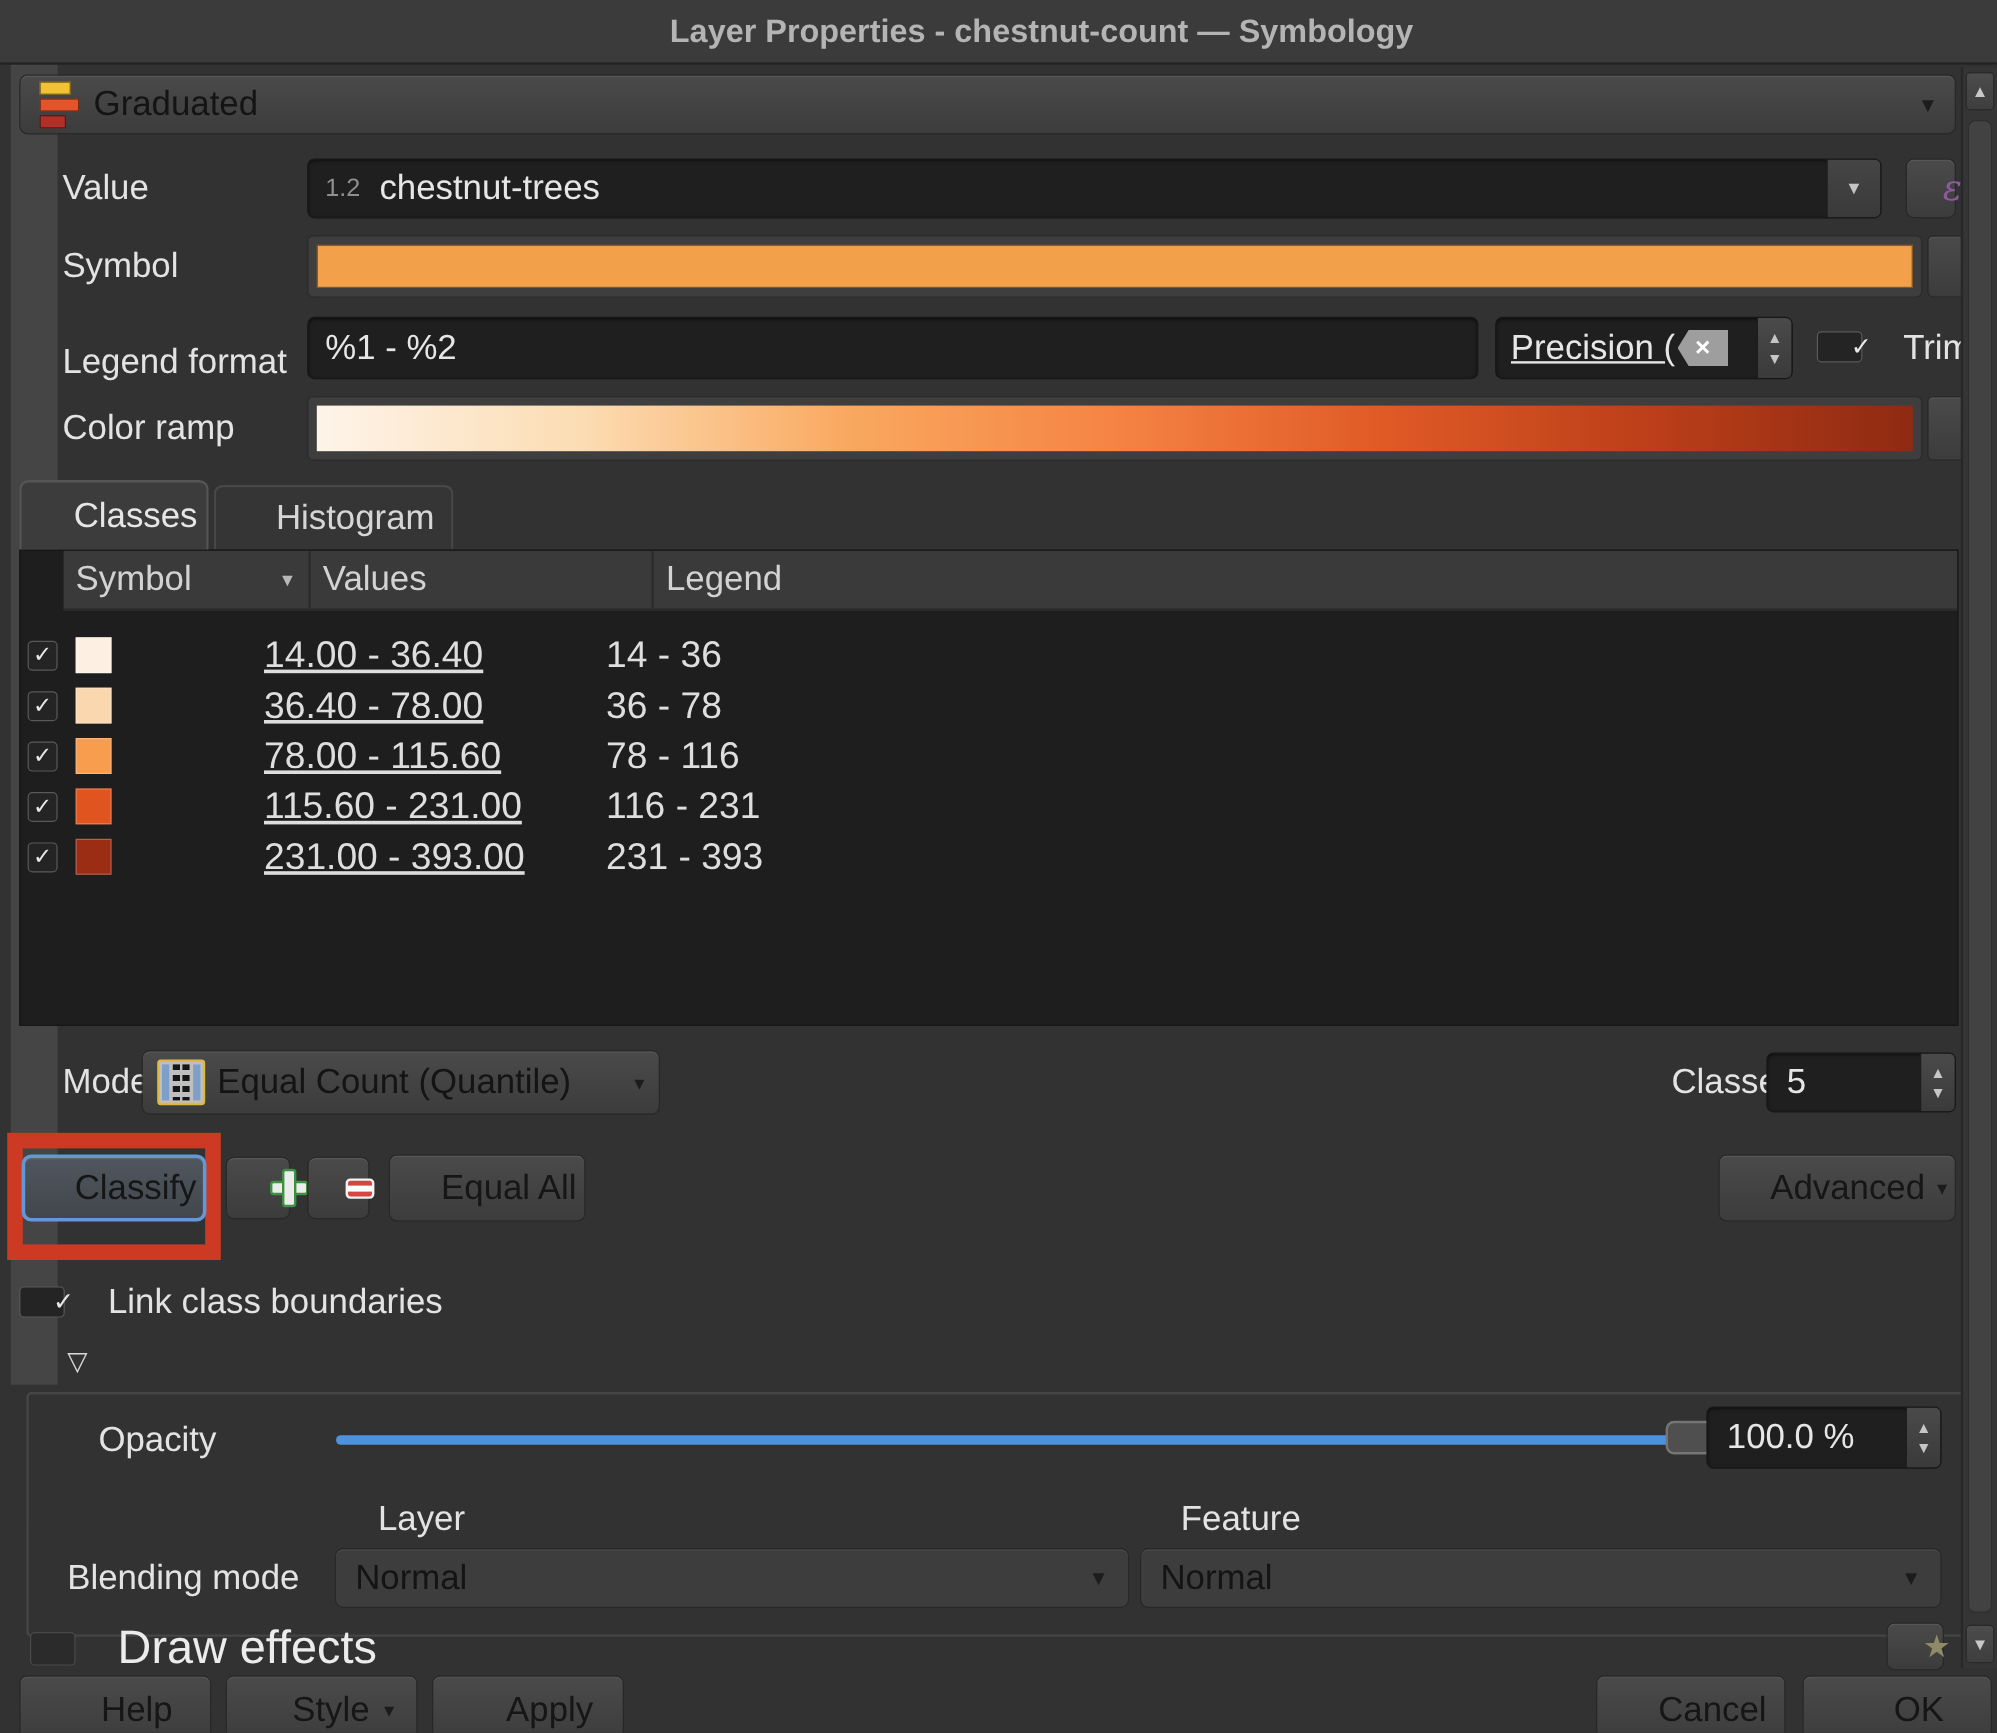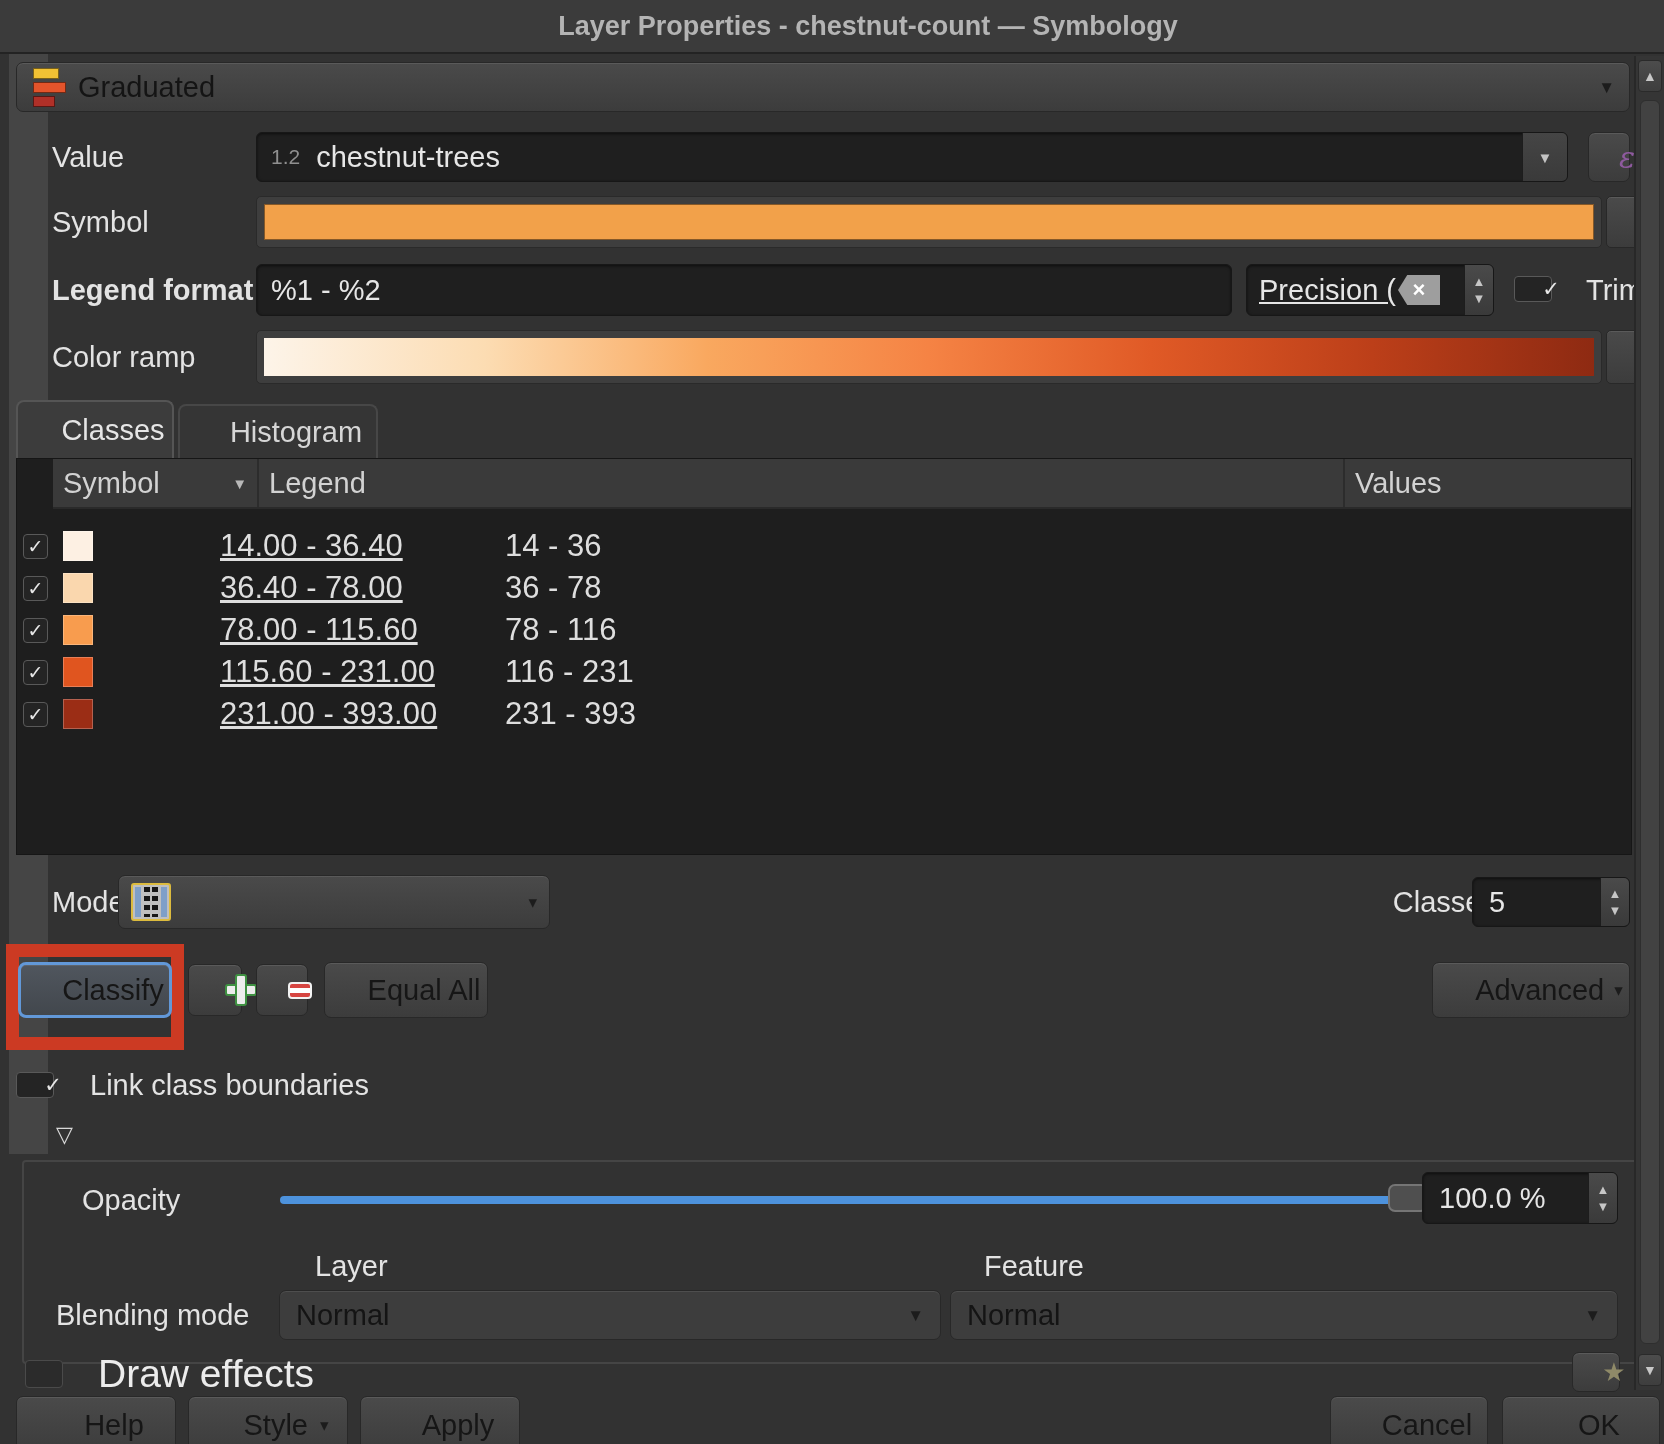--- a/index.html
+++ b/index.html
@@ -126,21 +126,21 @@
 </div>
 
 <div class="abs lbl" style="left:16px;top:196px;height:52px;">Symbol</div>
 <div class="abs" style="left:256px;top:196px;width:1346px;height:52px;background:#3e3e3e;border:1px solid #2a2a2a;border-radius:5px;box-sizing:border-box;">
   <div style="position: absolute; inset: 7px; border: 1px solid rgba(0, 0, 0, 0.45); background: rgb(242, 161, 74);"></div>
 </div>
 <div class="abs btn" style="left:1606px;top:196px;width:26px;height:52px;border-radius:5px;">
   <span class="caret-light">▼</span>
 </div>
 
-<div class="abs lbl" style="left:16px;top:264px;height:52px;font-weight:bold;">Legend format</div>
+<div class="abs lbl" style="left:16px;top:276px;height:52px;">Legend format</div>
 <div class="abs darkfield" style="left:256px;top:264px;width:976px;height:52px;padding-left:14px;">
   <span>%1 - %2</span>
 </div>
 <div class="abs darkfield" style="left:1246px;top:264px;width:248px;height:52px;padding-left:12px;">
   <span style="white-space:nowrap;overflow:hidden;text-decoration:underline;">Precision (</span>
   <span class="clearicon" style="margin-left:2px;flex:none;">×</span>
   <span class="spincol" style="margin-left:auto;flex:none;">
     <span>▲</span>
     <span>▼</span>
   </span>
@@ -164,25 +164,25 @@
 <div class="abs tab inactive" style="left:178px;top:404px;width:200px;height:54px;">
   <span>Histogram</span>
 </div>
 
 <div class="abs tbl">
   <div class="tbl-head">
     <div class="hc" style="width:206px;">
       <span>Symbol</span>
       <span style="margin-left:auto;margin-right:10px;font-size:15px;color:#b8b8b8;">▼</span>
     </div>
+    <div class="hc" style="width:286px;">
+      <span>Values</span>
+    </div>
     <div class="hc" style="flex:1;">
       <span>Legend</span>
-    </div>
-    <div class="hc" style="width:286px;">
-      <span>Values</span>
     </div>
   </div>
   <div class="tbl-row" style="top:66px;">
     <span class="checkbox">
         <span>✓</span>
       </span>
     <span class="swatch" style="background: rgb(253, 240, 227);"></span>
     <span class="cell-values">14.00 - 36.40</span>
     <span class="cell-legend">14 - 36</span>
   </div>
@@ -221,20 +221,21 @@
 </div>
 
 <div class="abs lbl" style="left:16px;top:875px;height:54px;">Mode</div>
 <div class="abs btn" style="left:118px;top:875px;width:432px;height:54px;justify-content:flex-start;padding:0 12px;">
   <span class="modeicon">
       <i class="blu"></i>
       <i class="dash"></i>
       <i class="dash"></i>
       <i class="blu"></i>
     </span>
+  <span style="color:#141414;white-space:nowrap;">Equal Count (Quantile)</span>
   <span class="caret" style="margin-left:auto;">▾</span>
 </div>
 <div class="abs lbl" style="left:1256px;top:875px;height:54px;width:204px;justify-content:flex-end;">Classes</div>
 <div class="abs darkfield" style="left:1472px;top:877px;width:158px;height:50px;padding-left:16px;">
   <span>5</span>
   <span class="spincol" style="margin-left:auto;">
     <span>▲</span>
     <span>▼</span>
   </span>
 </div>

